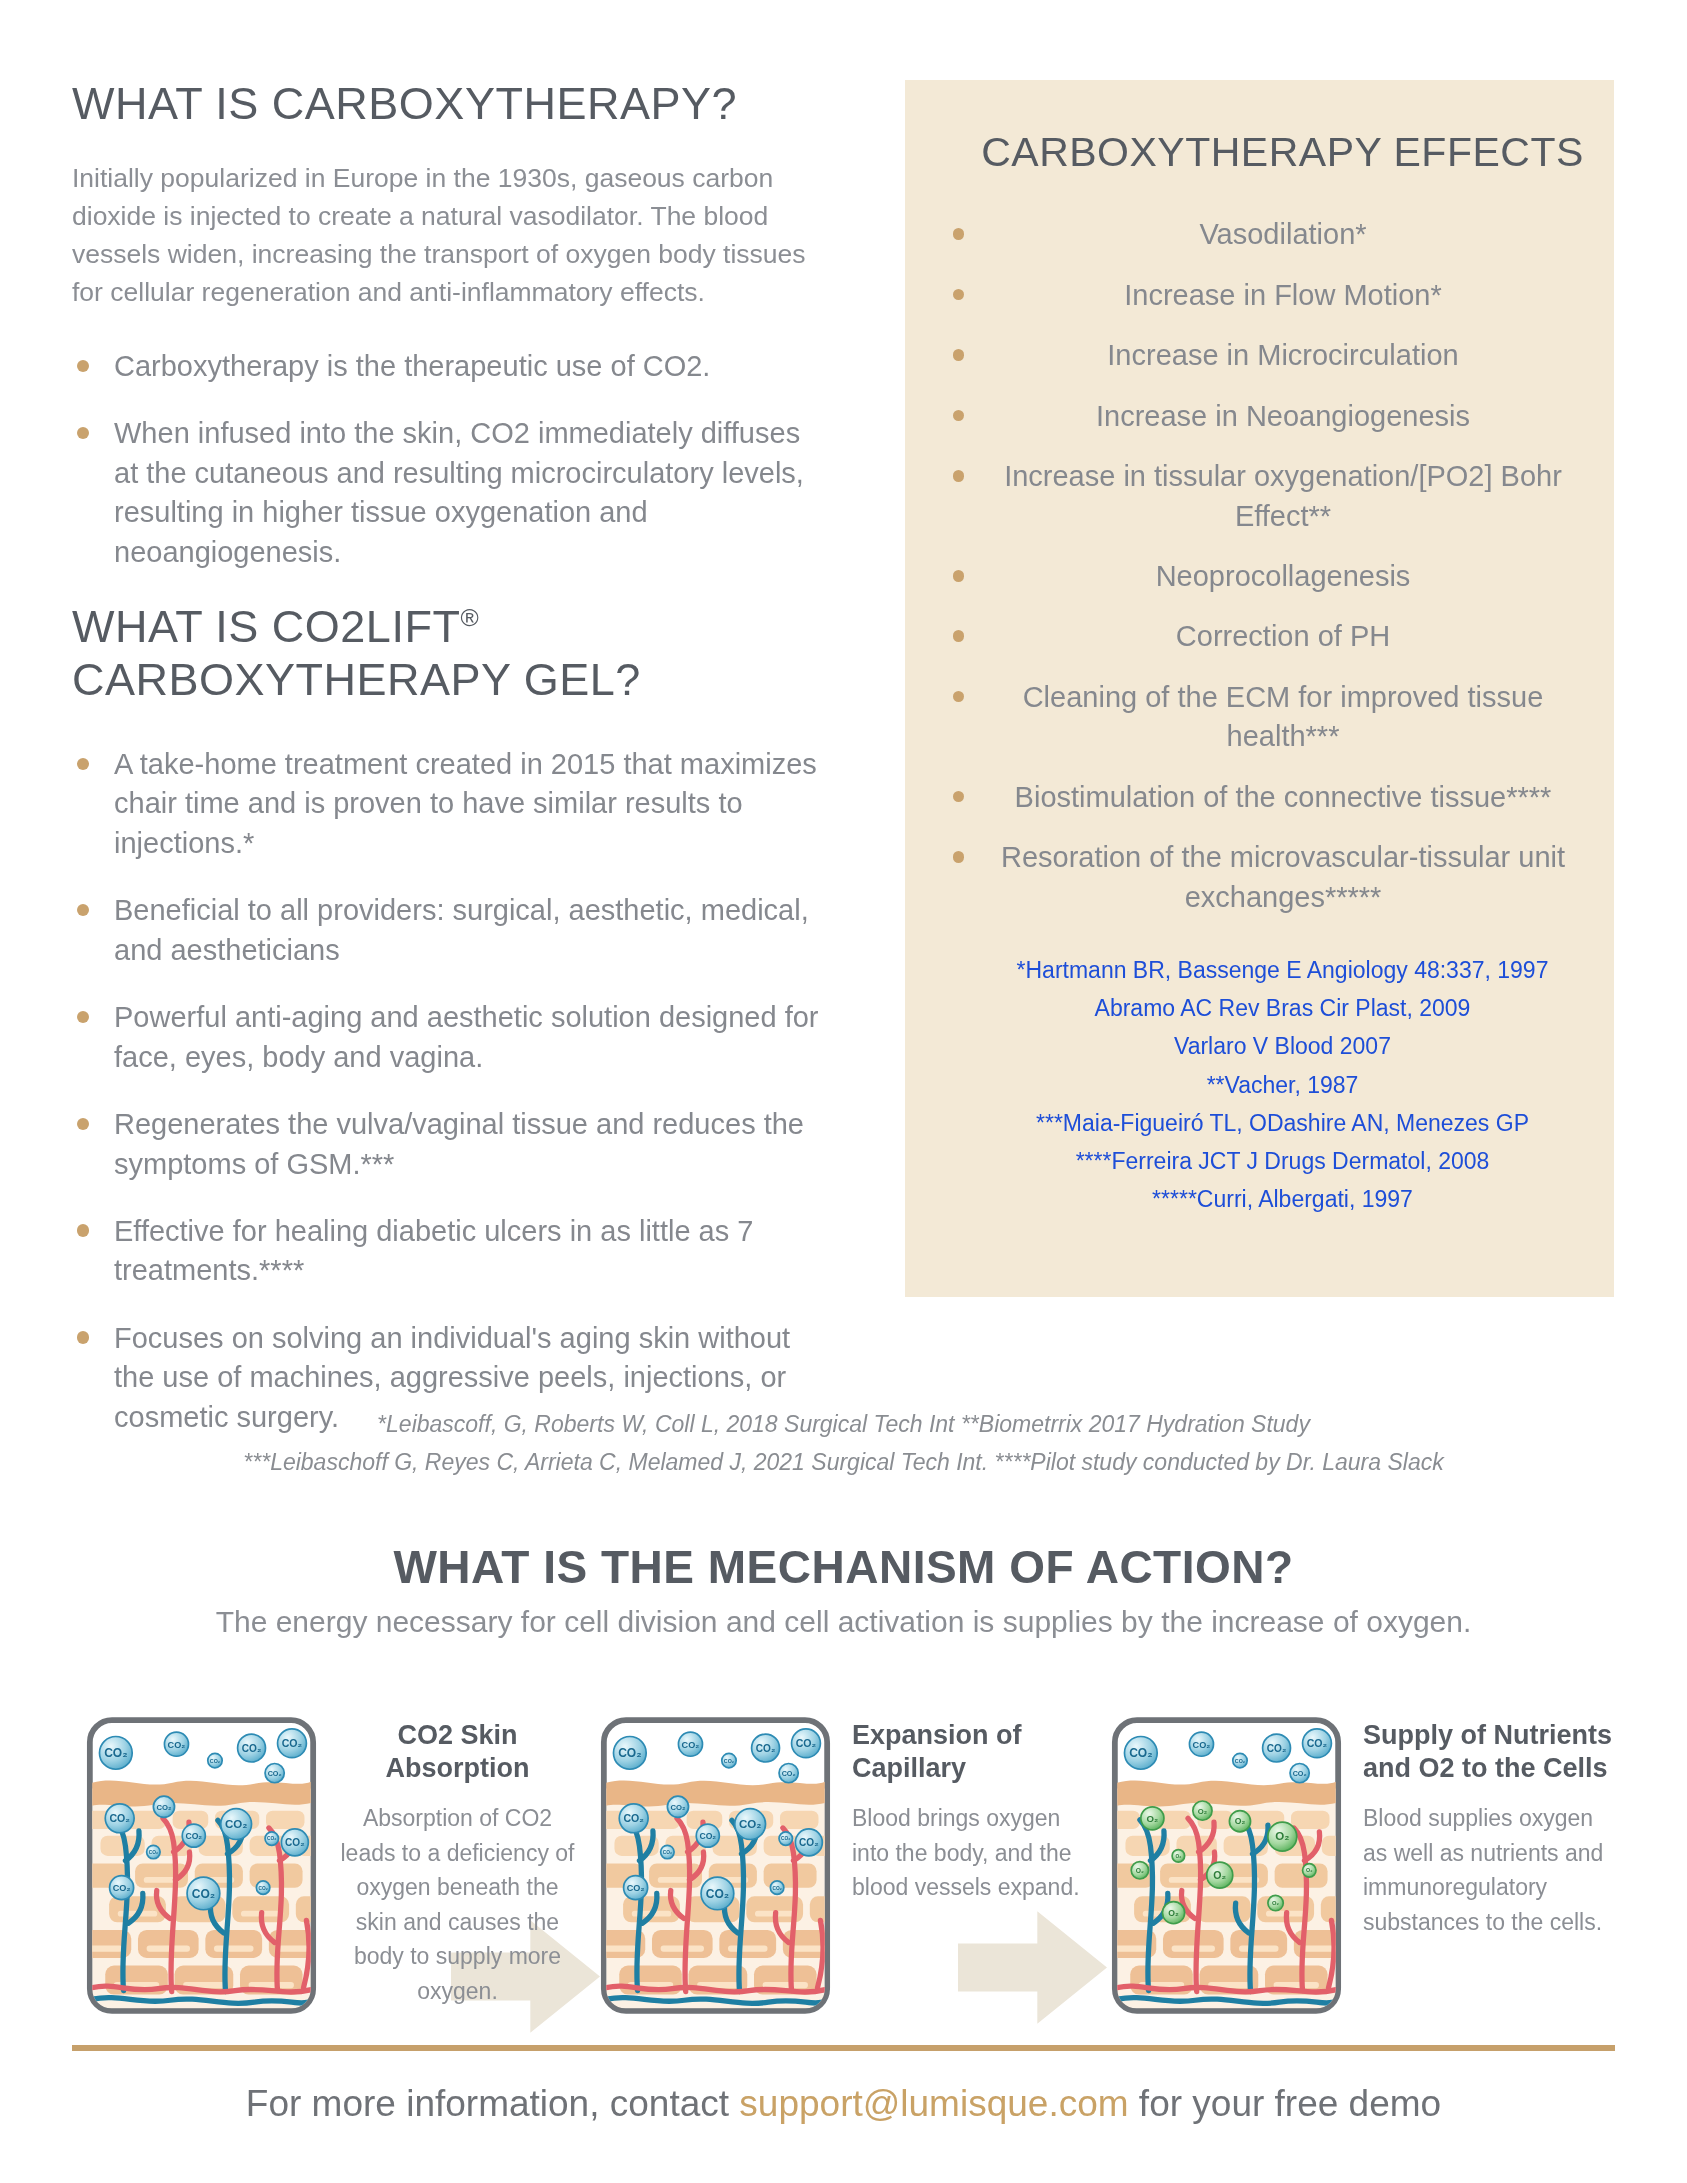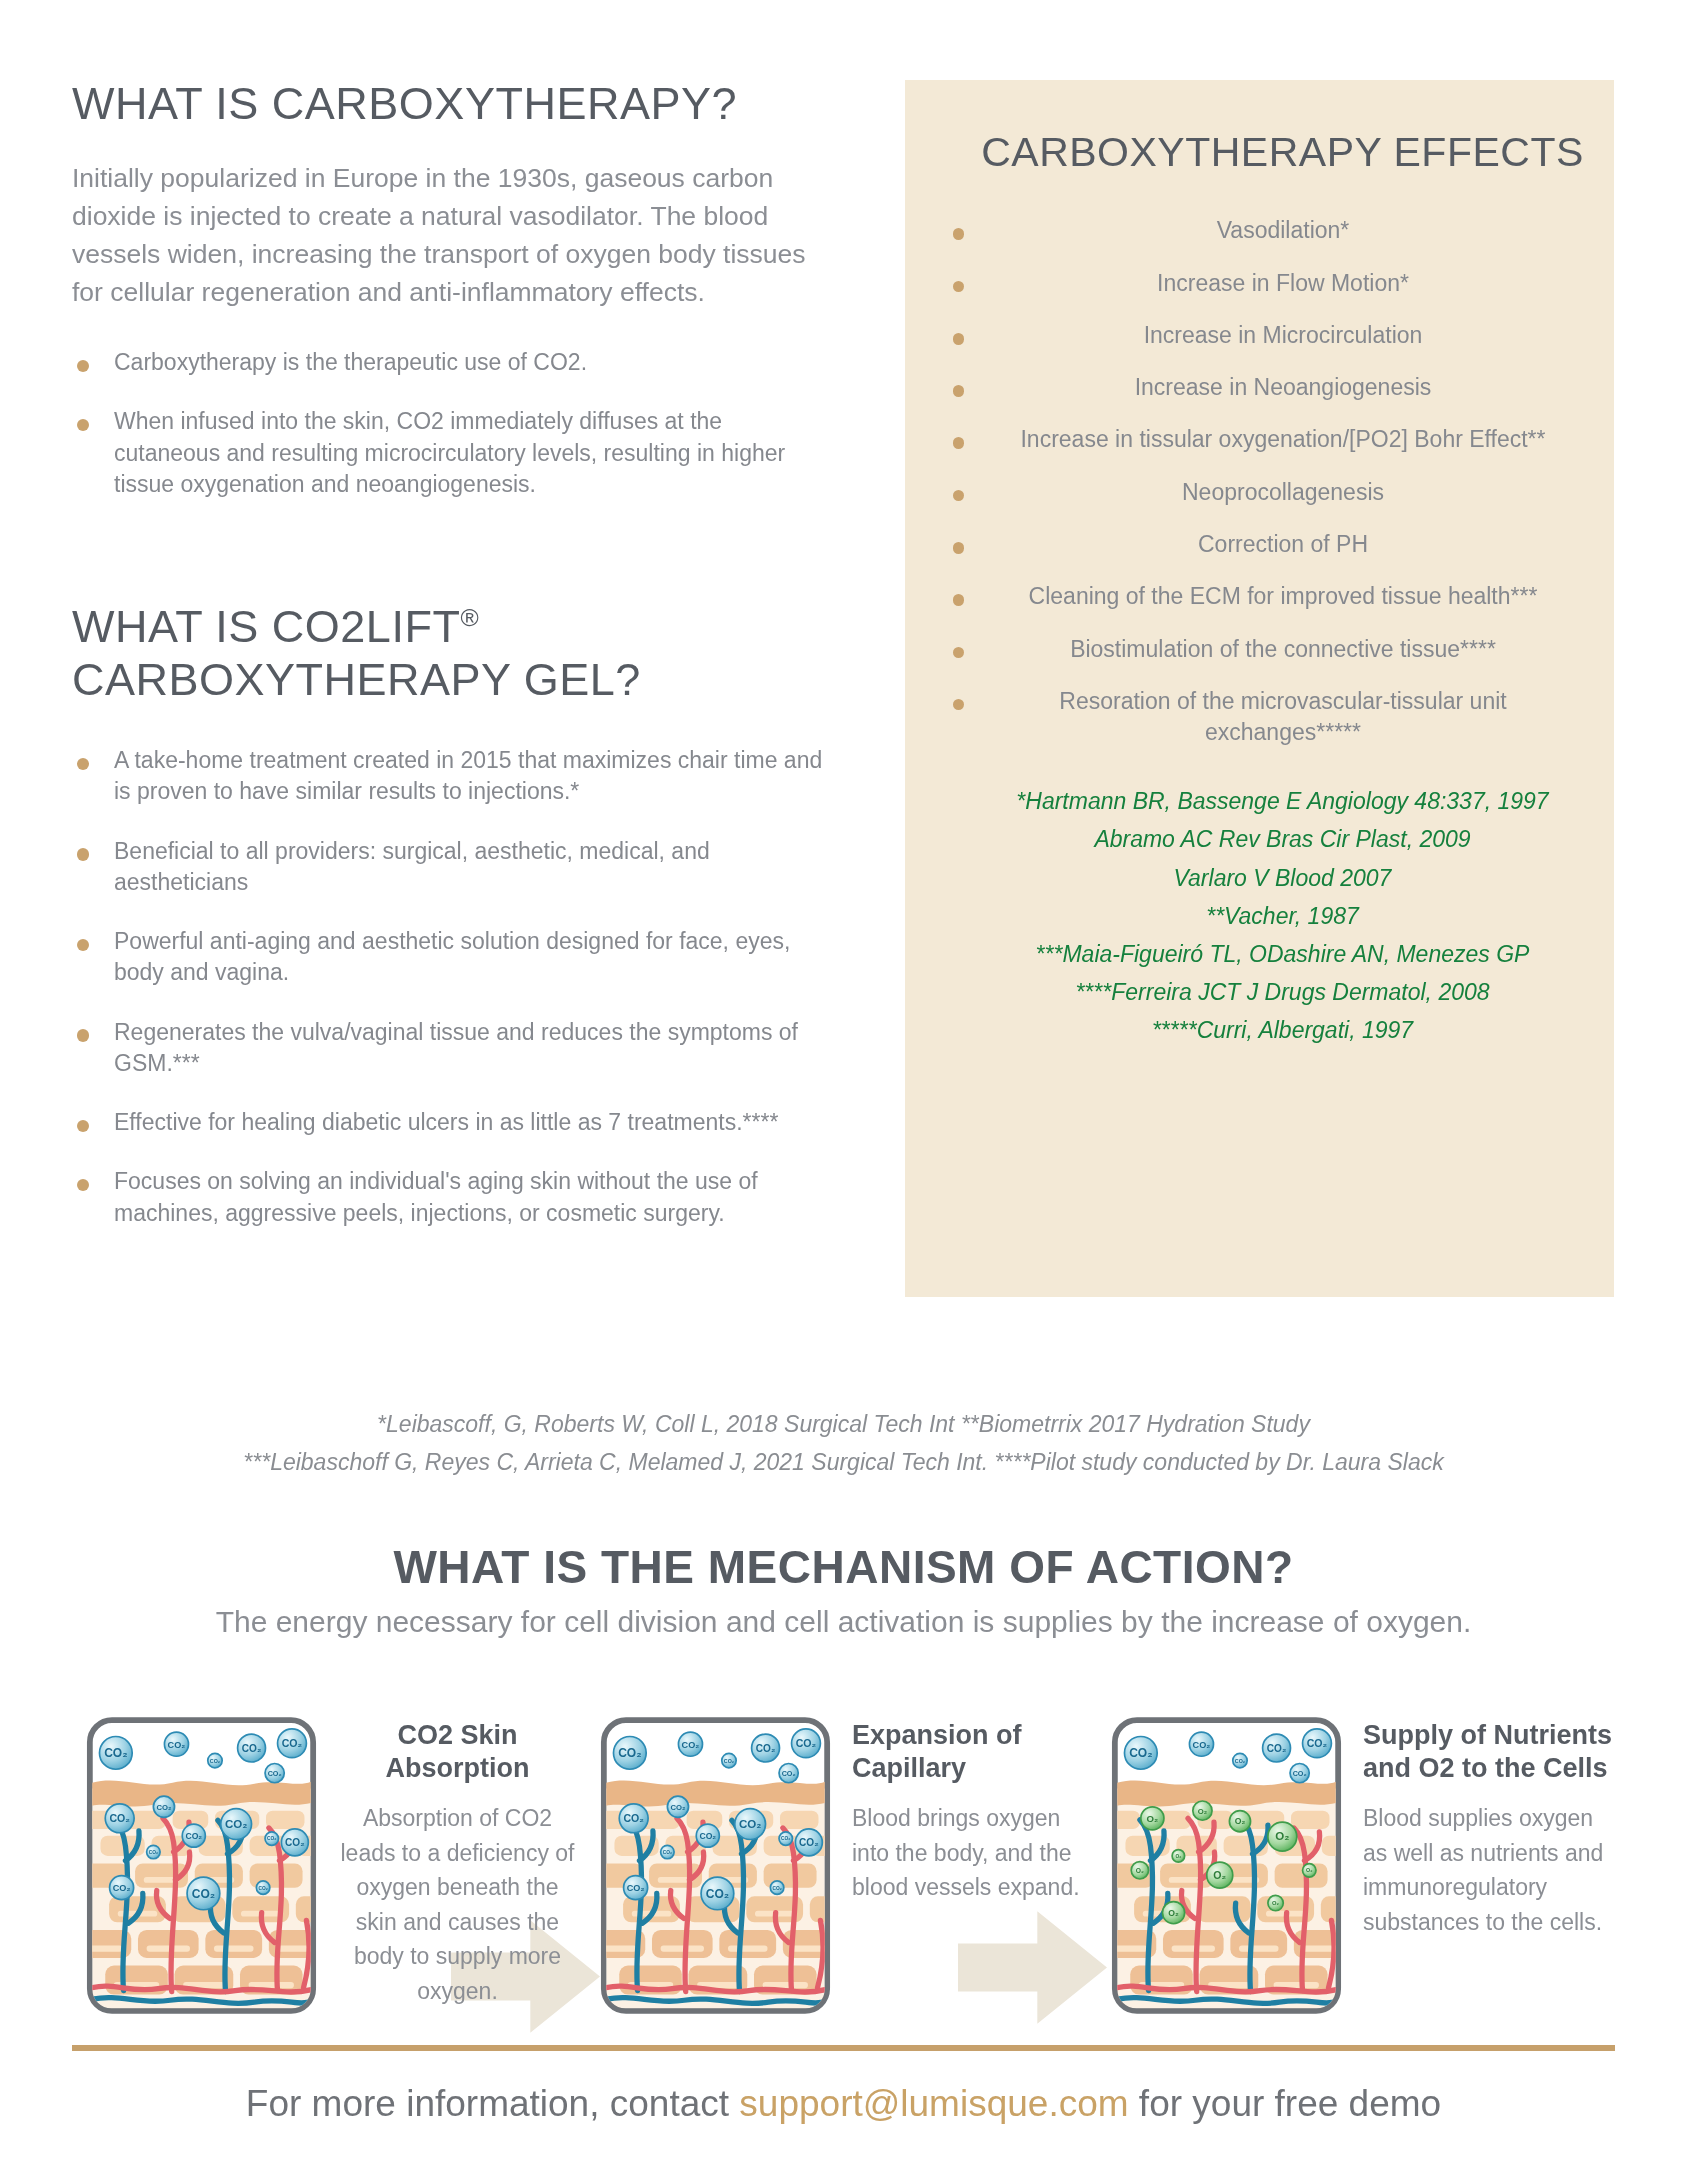--- a/index.html
+++ b/index.html
@@ -1,27 +1,27 @@
 <!DOCTYPE html>
 <html style="font-size:7.7px"><head>
 <meta charset="utf-8">
 <style>
   html,body{margin:0;padding:0;background:#ffffff;}
   body{width:1687px;height:2183px;position:relative;font-family:"Liberation Sans",sans-serif;overflow:hidden;}
   .abs{position:absolute;}
   .h1{font-size:45px;font-weight:normal;color:#565b62;letter-spacing:0.5px;line-height:1.18;}
   .para{font-size:26.5px;line-height:1.44;color:#8b8e94;}
   ul.blist{list-style:none;margin:0;padding:0;}
-  ul.blist li{position:relative;padding-left:42px;font-size:23px;line-height:1.36;color:#85888e;margin-bottom:28px;}
+  ul.blist li{position:relative;padding-left:42px;font-size:29px;line-height:1.36;color:#85888e;margin-bottom:28px;}
   ul.blist li::before{content:"";position:absolute;left:4.8px;top:12.5px;width:12.5px;height:12.5px;border-radius:50%;background:#c9a26d;}
   .effects-box{background:#f3e9d6;text-align:center;}
   .effects-box .h1{font-size:41px;}
   ul.blist.box li{padding-left:38px;margin-bottom:21px;width:588px;}
   ul.blist.box li::before{width:11.6px;height:11.6px;left:1.9px;top:13px;}
-  .cites{font-size:23px;font-style:italic;color:#15803d;line-height:1.66;}
+  .cites{font-size:23px;color:#1d4ed8;line-height:1.66;}
   .footnotes{font-size:23px;font-style:italic;color:#8a8d92;line-height:1.66;text-align:center;width:100%;}
   .mech-title{font-size:46px;font-weight:bold;color:#565b62;text-align:center;width:100%;letter-spacing:0.5px;}
   .mech-sub{font-size:30px;color:#8b8e94;text-align:center;width:100%;}
   .panel-title{font-size:27px;font-weight:bold;color:#565b62;line-height:1.22;}
   .panel-desc{font-size:23px;color:#8b8e94;line-height:1.5;margin-top:16.4px;}
   .rule{background:#c6a06b;height:6.3px;}
   .footer{font-size:37px;color:#6f7277;text-align:center;width:100%;}
   .footer .mail{color:#c9a266;}
   .bub text{text-anchor:middle;font-weight:bold;font-family:"Liberation Sans",sans-serif;}
   .bub.blue circle{fill:url(#gblue);stroke:#2d8bb4;stroke-width:3.5px;}

